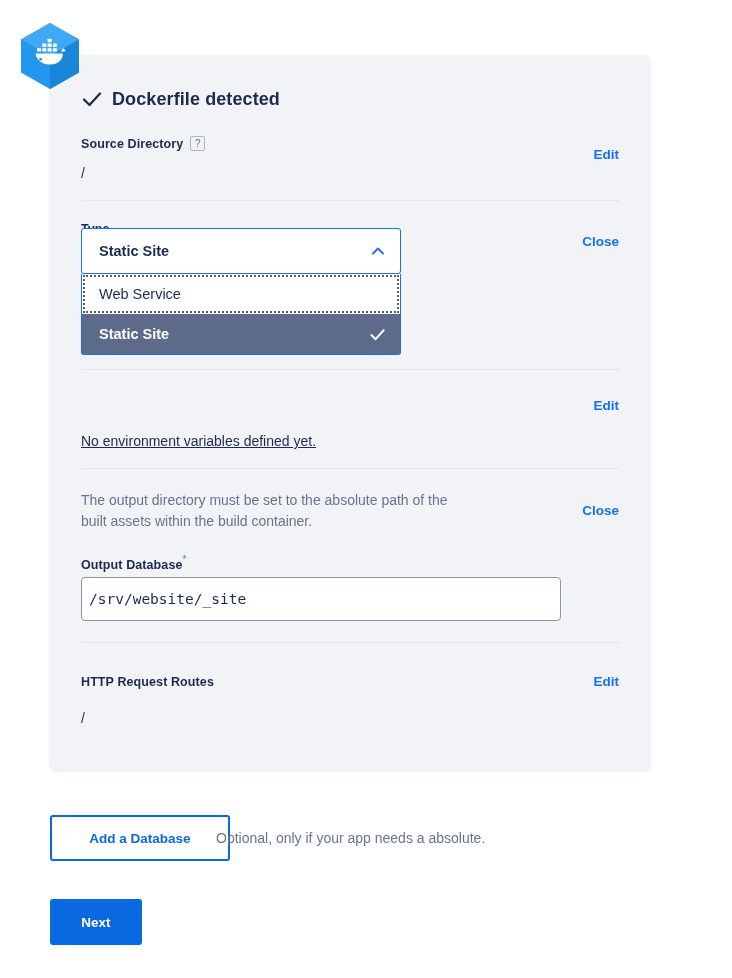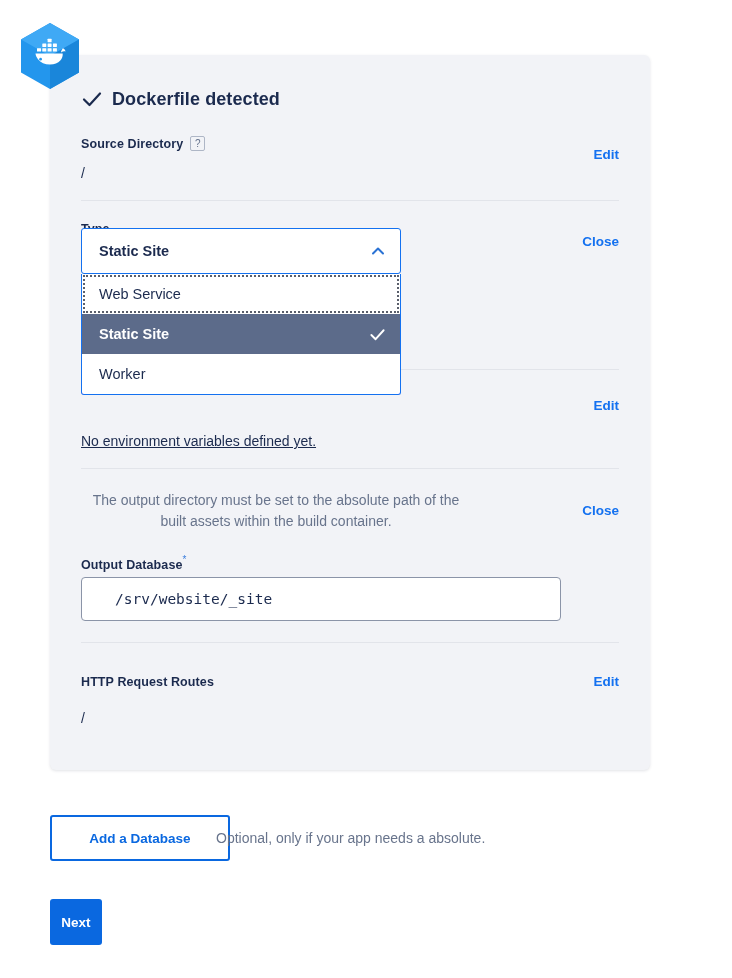--- a/index.html
+++ b/index.html
@@ -103,41 +103,41 @@
   }
   .opt.selected {
     background: #5c6b8a; color: #ffffff; font-weight: 700;
   }
   .opt .tick { width: 17px; height: 17px; flex: none; color: #ffffff; }
 
   
   .text-input {
     position: absolute; left: 31px; width: 480px; height: 44px;
     background: #ffffff; border: 1px solid #8b94a8; border-radius: 4px;
-    display: flex; align-items: center; padding: 0 33px;
+    display: flex; align-items: center; padding: 0 7px;
     font-family: "DejaVu Sans Mono", monospace;
     font-size: 14.5px; color: #1b2a4e;
   }
 
   
   .db-btn {
     position: absolute; left: 50px; top: 815px;
     width: 180px; height: 46px;
     border: 2px solid #0a68e0; border-radius: 3px; background: #ffffff;
     color: #0a68e0; font-size: 13.5px; font-weight: 700;
     display: flex; align-items: center; justify-content: center;
     cursor: pointer; font-family: "Liberation Sans", sans-serif;
   }
   .db-note {
     position: absolute; left: 216px; top: 830px;
     font-size: 14px; color: #68748c;
   }
   .next-btn {
     position: absolute; left: 50px; top: 899px;
-    width: 52px; height: 46px;
+    width: 92px; height: 46px;
     background: #0a68e0; border: none; border-radius: 3px;
     color: #ffffff; font-size: 13.5px; font-weight: 700;
     display: flex; align-items: center; justify-content: center;
     cursor: pointer; font-family: "Liberation Sans", sans-serif;
   }
 </style>
 </head>
 <body>
 
 <div class="page">
@@ -186,21 +186,21 @@
       <div class="field-label" style="position:absolute; left:31px; top:167px;">Type</div>
       <div class="edit-link" style="top:179px;">Close</div>
 
       <div class="sep" style="top:314px;"></div>
 
       <div class="edit-link" style="top:343px;">Edit</div>
       <div class="muted-text" style="position:absolute; left:31px; top:378px;text-decoration:underline;">No environment variables defined yet.</div>
 
       <div class="sep" style="top:413px;"></div>
 
-      <div class="help-para" style="position:absolute; left:31px; top:435px;text-align:center;">The output directory must be set to the absolute path of the built assets within the build container.</div>
+      <div class="help-para" style="position:absolute; left:31px; top:435px;">The output directory must be set to the absolute path of the built assets within the build container.</div>
       <div class="edit-link" style="top:448px;">Close</div>
 
       <div style="position:absolute; left:31px; top:499px;">
         <span class="field-label">Output Database</span><span class="req-star">*</span>
       </div>
       <div class="text-input" style="top:522px;">/srv/website/_site</div>
 
       <div class="sep" style="top:587px;"></div>
 
       <div class="field-label" style="position:absolute; left:31px; top:620px;">HTTP Request Routes</div>
@@ -221,23 +221,20 @@
             <span class="opt-label">Web Service</span>
           </div>
           <div class="opt selected">
             <span class="opt-label">Static Site</span>
             <span class="tick">
               <svg viewBox="0 0 18 18" width="17" height="17">
                   <path d="M2.5 9.5 L7 14 L15.5 4.5" fill="none" stroke="currentColor" stroke-width="2" stroke-linecap="round" stroke-linejoin="round"></path>
                 </svg>
             </span>
           </div>
-          <div class="opt">
-            <span class="opt-label">Worker</span>
-          </div>
         </div>
       </div>
 
     </div>
   </div>
 
   <div class="db-btn">Add a Database</div>
   <div class="db-note">Optional, only if your app needs a absolute.</div>
   <div class="next-btn">Next</div>
 

